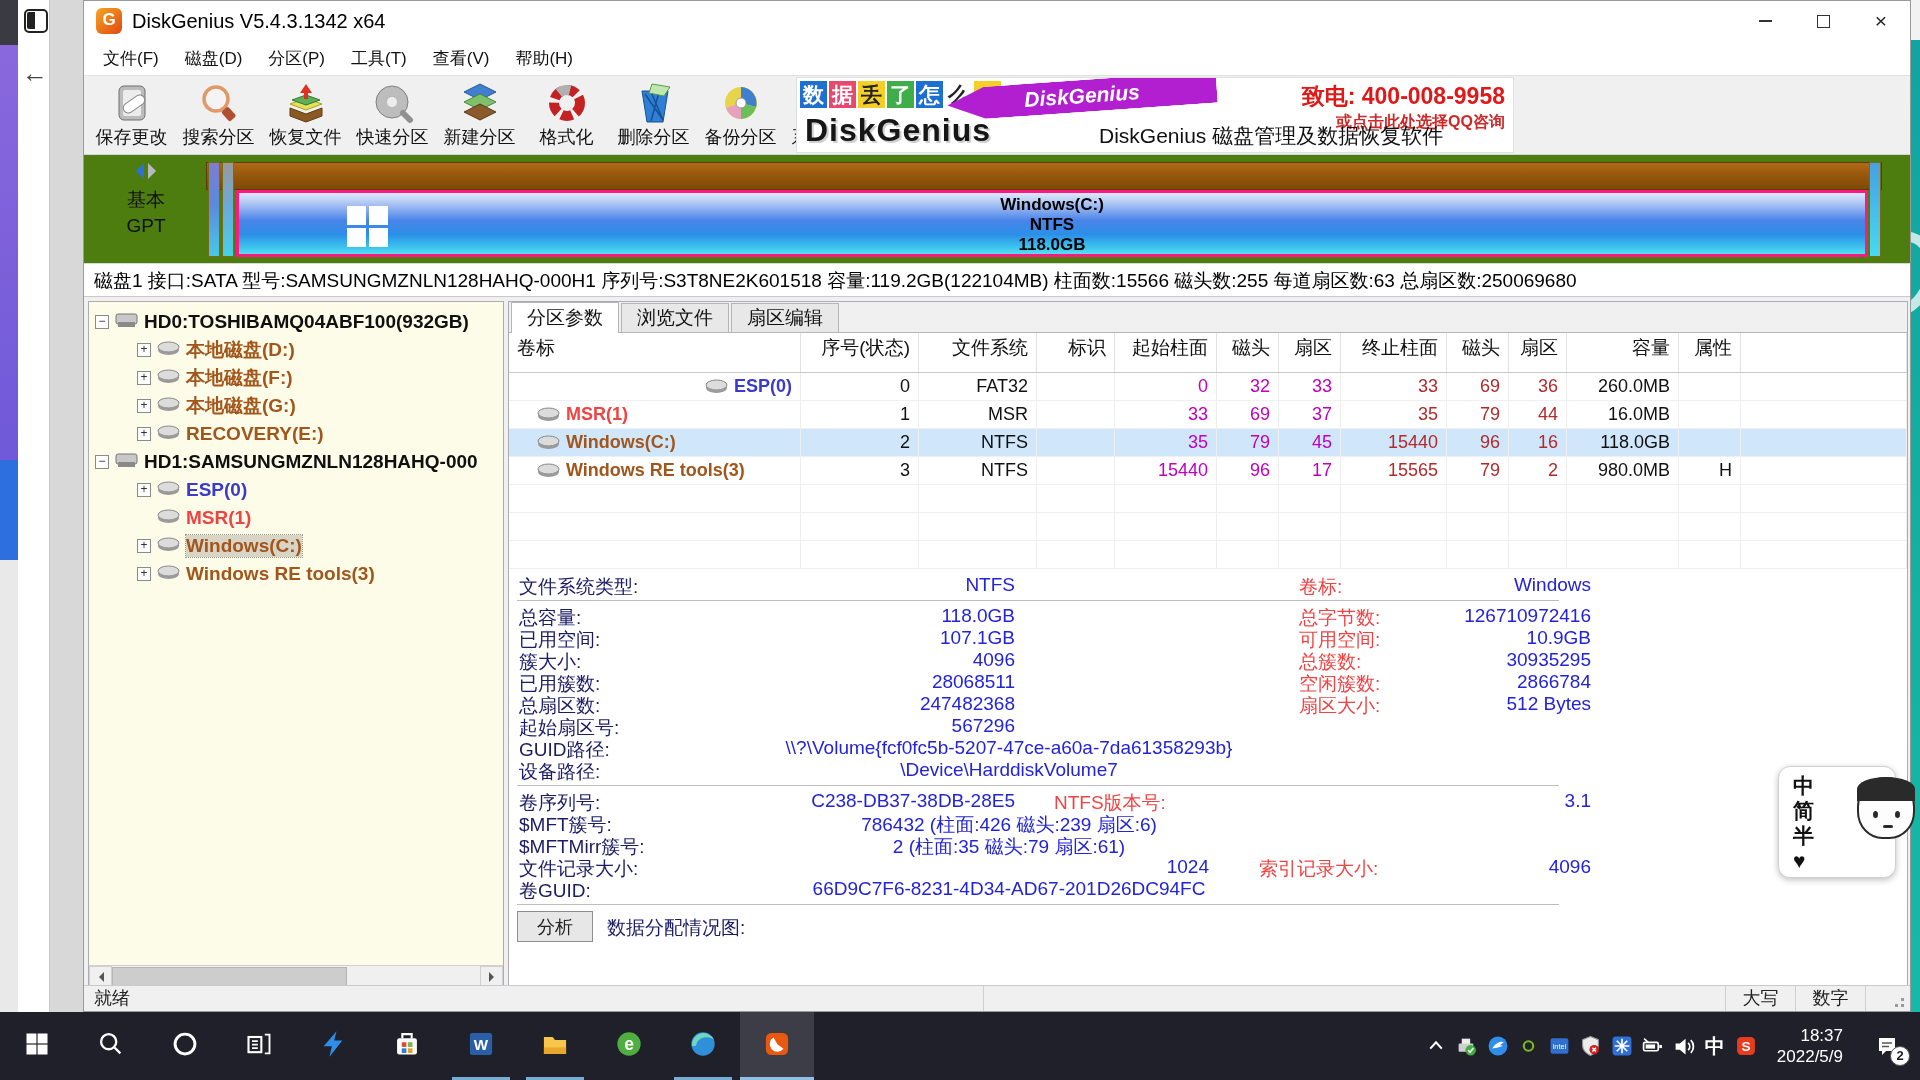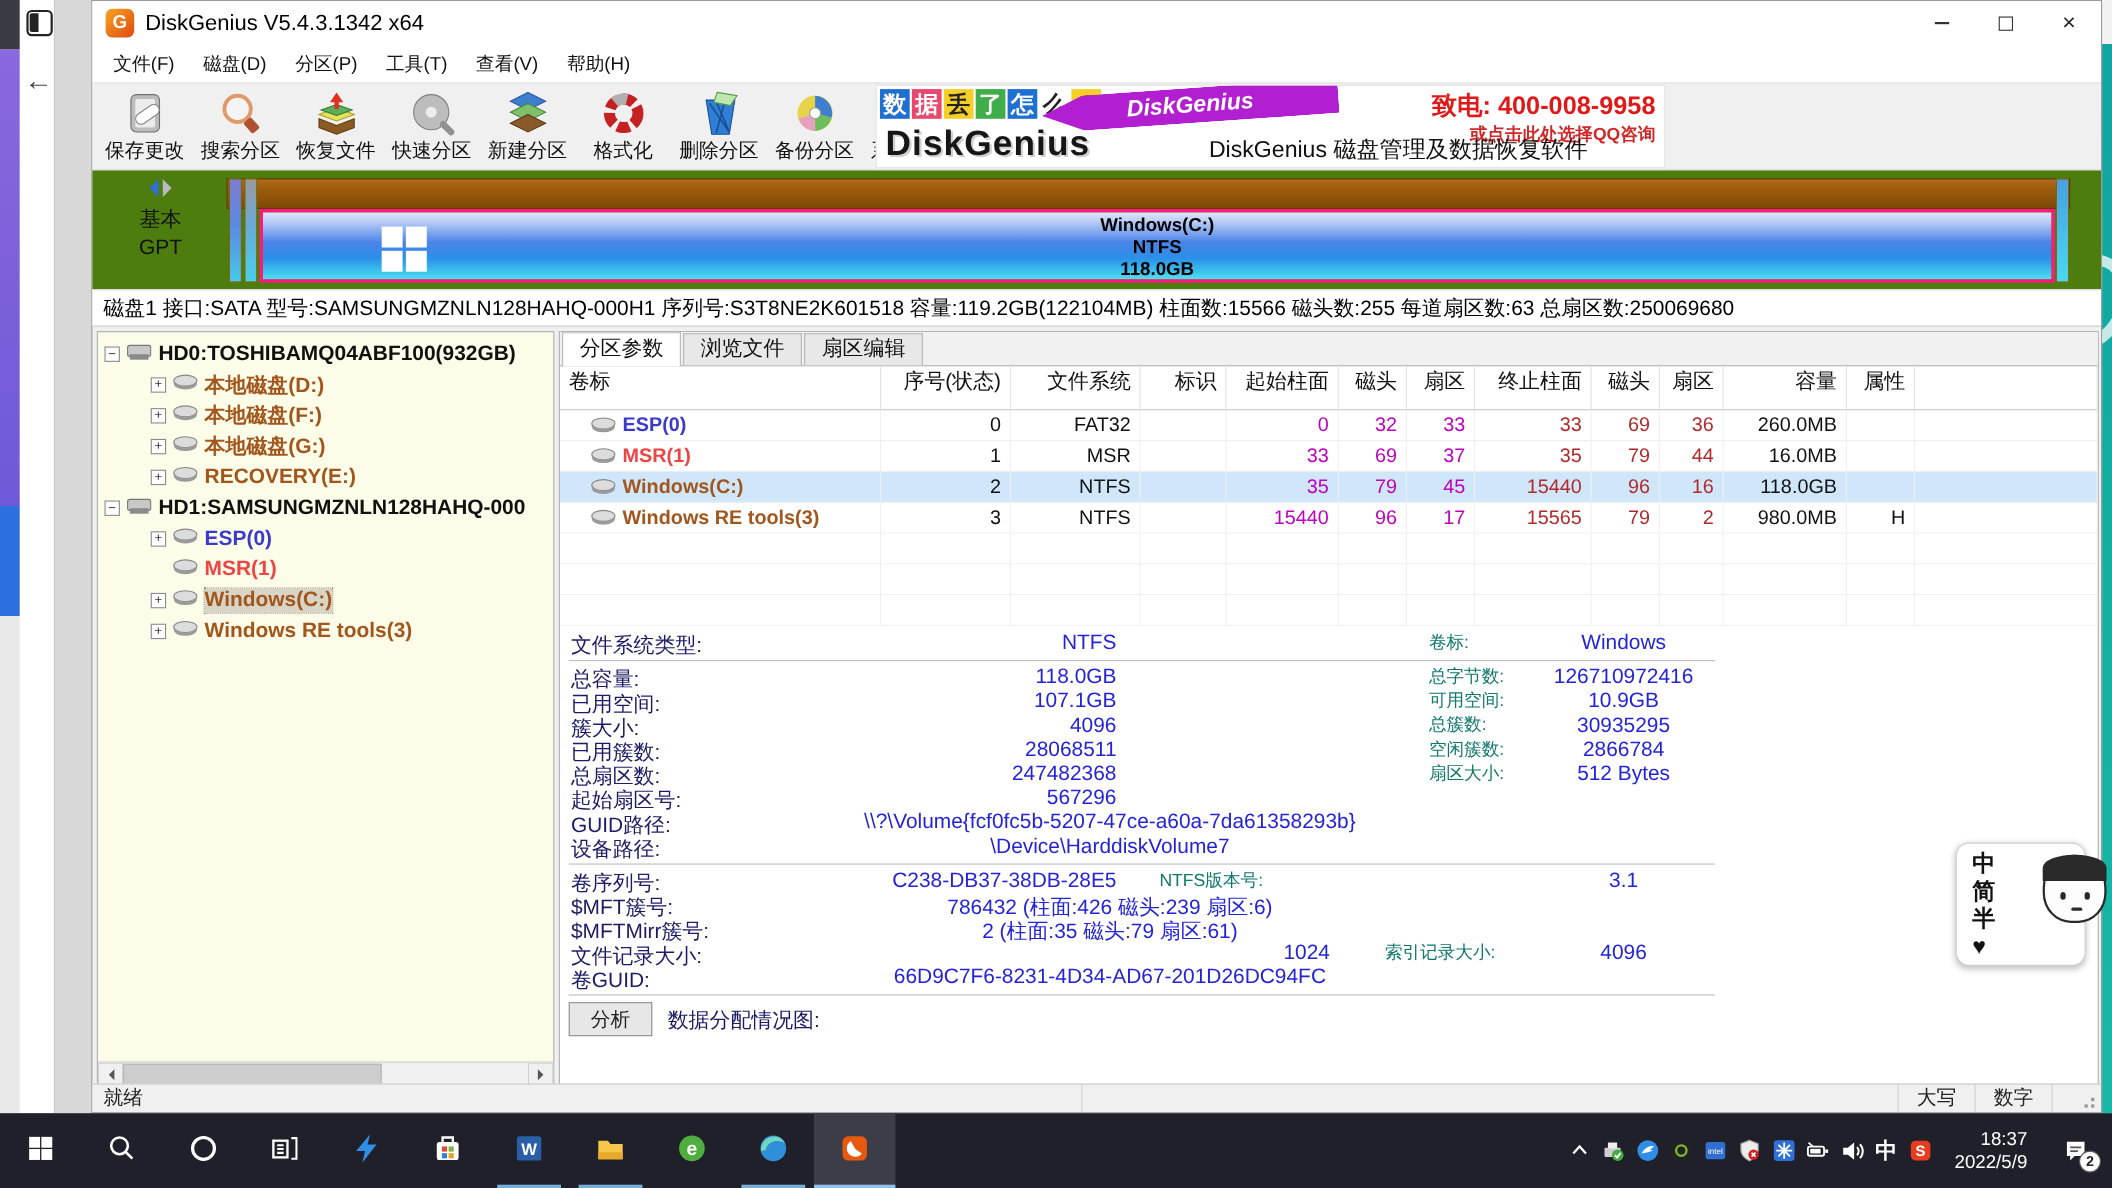--- a/index.html
+++ b/index.html
@@ -78,21 +78,21 @@
 
   
   .treepanel { position:absolute; left:4px; top:300px; width:416px; height:688px; background:#fcfce8; border:1px solid #abadb3; overflow:hidden; }
   .tree-items { padding-top:6px; }
   .tree-row { height:28px; display:flex; align-items:center; white-space:nowrap; }
   .tr-ind0 { padding-left:6px; } .tr-ind1 { padding-left:48px; }
   .expander { width:14px; height:14px; border:1px solid #8a8a8a; background:#fff; font-size:12px; line-height:11px; text-align:center; color:#333; margin-right:6px; flex:none; }
   .expander.none { visibility:hidden; }
   .t-ico { margin-right:6px; flex:none; }
   .tree-label { font-size:19px; font-weight:bold; }
-  .c-black { color:#101010; } .c-brown { color:#a2561c; } .c-blue { color:#3a3acc; } .c-dark { color:#ef4444; }
+  .c-black { color:#101010; } .c-brown { color:#a2561c; } .c-blue { color:#3a3acc;justify-content:flex-end; } .c-dark { color:#ef4444; }
   .tree-label.sel { background:#d8d4c6; outline:1px dotted #9a9a8a; }
   .tree-hscroll { position:absolute; left:0; right:0; bottom:0; height:23px; background:#f0f0f0; border-top:1px solid #cfcfcf; }
   .hs-btn { position:absolute; top:0; width:23px; height:22px; background:#f0f0f0; border:1px solid #d0d0d0; display:flex; align-items:center; justify-content:center; }
   .hs-left { left:0; } .hs-right { right:0; }
   .hs-tri-l { width:0;height:0;border:5px solid transparent;border-right-color:#555; margin-left:-4px;}
   .hs-tri-r { width:0;height:0;border:5px solid transparent;border-left-color:#555; margin-right:-4px;}
   .hs-thumb { position:absolute; left:23px; top:1px; width:235px; height:20px; background:#cdcdcd; border:1px solid #b5b5b5; }
 
   
   .rightpanel { position:absolute; left:424px; top:300px; width:1400px; height:688px; background:#fff; border:1px solid #abadb3; overflow:hidden; }
@@ -112,23 +112,23 @@
   .cv-start { color:#c000c0; } .cv-end { color:#b22a2a; } .cv-k { color:#111; }
 
   
   .details { position:relative; padding-top:5px; }
   .d-row { position:relative; height:22px; }
   .d-label { position:absolute; left:10px; font-size:19px; color:#1b1b66; white-space:nowrap; }
   .d-val { font-size:19px; color:#2323d8; white-space:nowrap; }
   .dv-right { position:absolute; left:180px; width:326px; text-align:right; }
   .dv-right3 { position:absolute; left:180px; width:520px; text-align:right; }
   .dv-long { position:absolute; left:180px; width:640px; text-align:center; }
-  .dr-label { position:absolute; left:790px; font-size:16px; color:#0f766e; white-space:nowrap; }
+  .dr-label { position:absolute; left:790px; font-size:19px; color:#ef4444; white-space:nowrap; }
   .dr-label2 { left:545px; } .dr-label3 { left:750px; }
-  .dr-value { position:absolute; left:902px; width:130px; text-align:center; }
+  .dr-value { position:absolute; left:952px; width:130px; text-align:right; }
   .d-sep { height:1px; background:#bdbdbd; margin:4px 10px 4px 8px; width:1042px; }
   .analyze-row { position:relative; height:38px; margin-top:4px; }
   .analyze-btn { position:absolute; left:8px; top:2px; width:76px; height:31px; background:#e7e7e7; border:1px solid #8f8f8f; font-size:18px; color:#222; font-family:"Liberation Sans",sans-serif; }
   .alloc-label { position:absolute; left:98px; top:6px; font-size:19px; color:#1b1b66; }
   .guid-spacer { height:40px; }
 
   
   .statusbar { position:absolute; left:0; bottom:0; right:0; height:26px; background:#f0f0f0; border-top:1px solid #c9c9c9; display:flex; font-size:18px; color:#222; }
   .sb-cell { border-right:1px solid #cfcfcf; line-height:24px; }
   .sb-ready { width:900px; padding-left:10px; }

